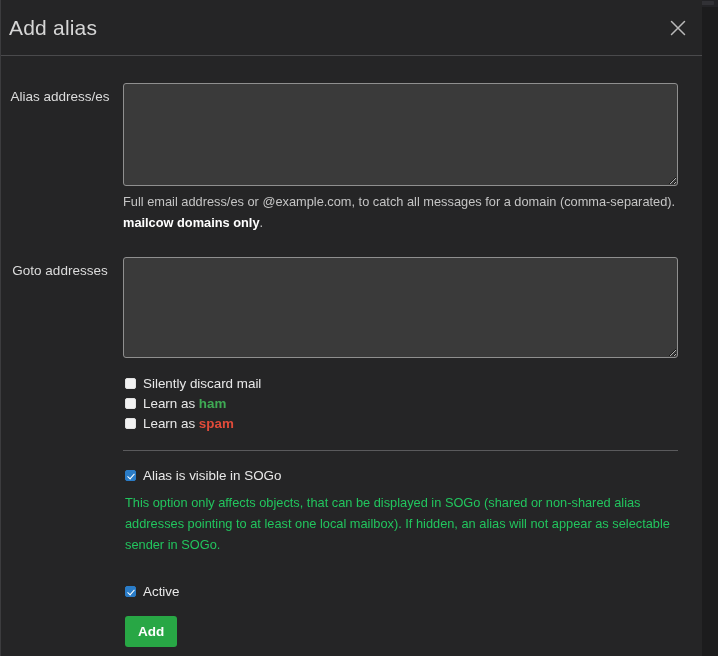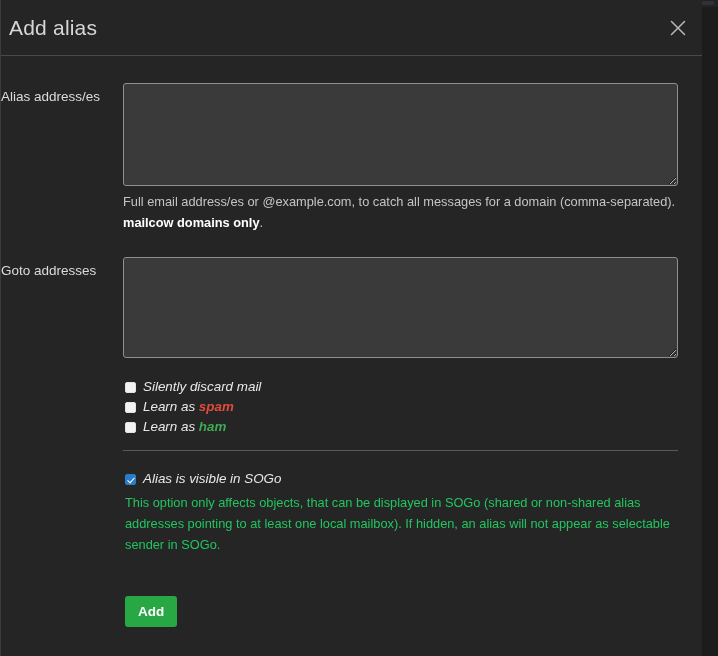--- a/index.html
+++ b/index.html
@@ -74,21 +74,21 @@
   }
 
   .form-row {
     display: flex;
     align-items: flex-start;
     margin-bottom: 0;
   }
   .form-label {
     width: 122px;
     flex: 0 0 122px;
-    text-align: left;
+    text-align: center;
     padding-right: 4px;
     padding-top: 5px;
     font-size: 13.5px;
     color: #dcdcdc;
     line-height: 1.35;
     white-space: nowrap;
   }
   .form-control {
     flex: 1 1 auto;
     min-width: 0;
@@ -119,24 +119,23 @@
     max-width: 570px;
   }
   .help-text b { color: #ffffff; font-weight: bold; }
 
   .gap-after-alias-help { height: 24px; }
   .gap-after-goto-help  { height: 15px; }
 
   
   .cb-row {
     display: flex;
-    align-items: flex-end;
+    align-items: center;
     height: 20px;
     margin-left: 2px;
-    font-style: italic;
   }
   .cb-row + .cb-row { margin-top: 0px; }
 
   .cbox {
     width: 11px; height: 11px;
     flex: 0 0 11px;
     border-radius: 2px;
     margin-right: 7px;
     position: relative;
     cursor: pointer;
@@ -264,37 +263,41 @@
 
         <div class="gap-after-goto-help"></div>
 
         <div class="cb-row">
           <span class="cbox"></span>
           <span class="cb-label">Silently discard mail</span>
         </div>
 
         <div class="cb-row">
           <span class="cbox"></span>
-          <span class="cb-label"><span>Learn as </span><span class="spam">spam</span></span>
+          <span class="cb-label"><span>Learn as </span><span class="ham">ham</span></span>
         </div>
 
         <div class="cb-row">
           <span class="cbox"></span>
-          <span class="cb-label"><span>Learn as </span><span class="ham">ham</span></span>
+          <span class="cb-label"><span>Learn as </span><span class="spam">spam</span></span>
         </div>
 
         <hr class="sep">
 
         <div class="cb-row">
           <span class="cbox checked"></span>
           <span class="cb-label">Alias is visible in SOGo</span>
         </div>
         <p class="sogo-desc">This option only affects objects, that can be displayed in SOGo (shared or non-shared alias addresses pointing to at least one local mailbox). If hidden, an alias will not appear as selectable sender in SOGo.</p>
 
         <div class="active-block">
+          <div class="cb-row">
+            <span class="cbox checked"></span>
+            <span class="cb-label">Active</span>
+          </div>
           <button id="add-button">Add</button>
         </div>
 
       </div>
     </div>
 
   </div>
 </div>
 
 </body></html>

